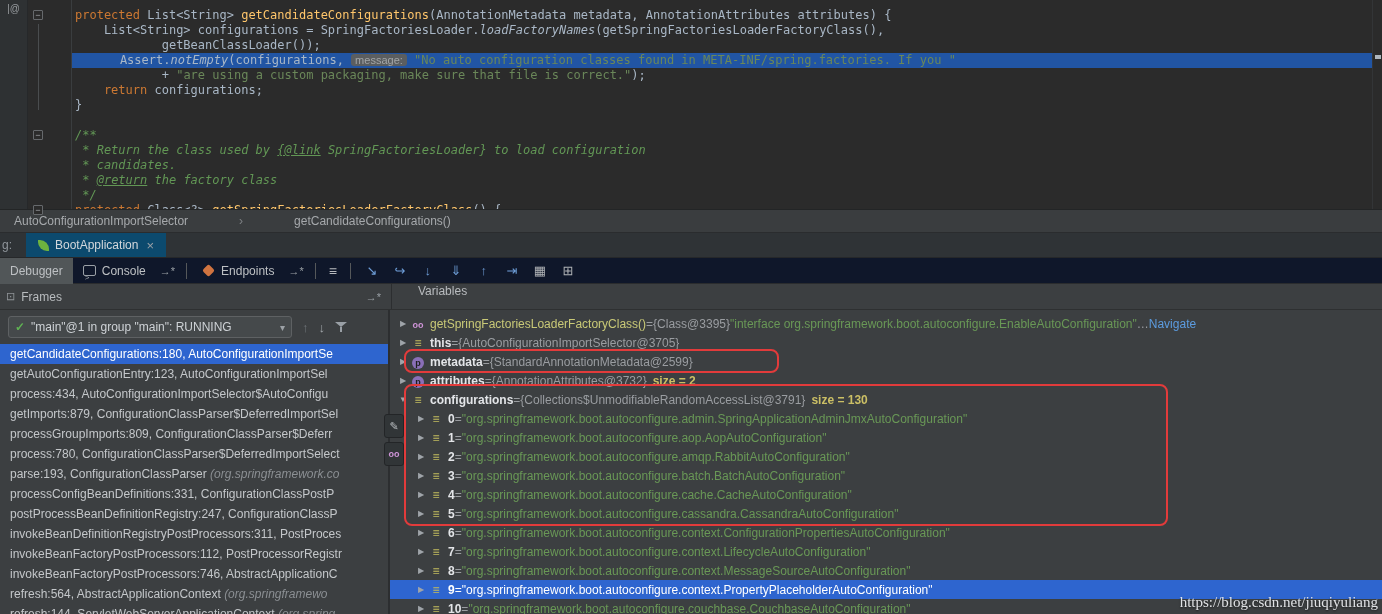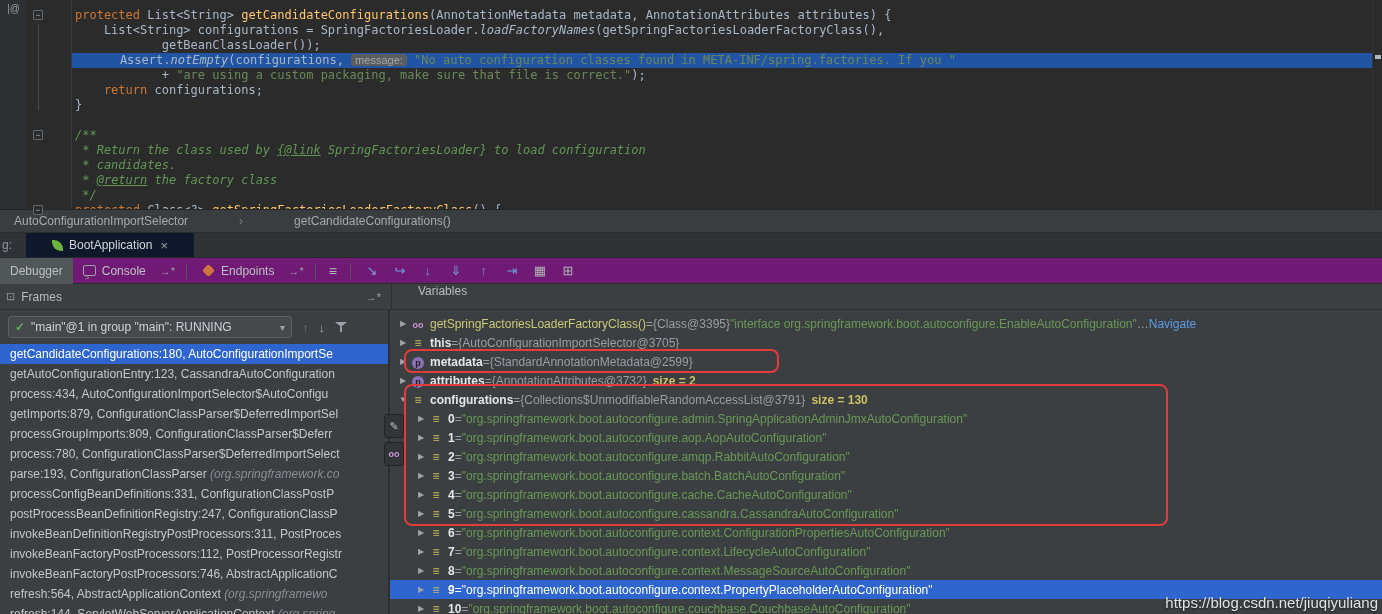--- a/index.html
+++ b/index.html
@@ -29,26 +29,26 @@
   .stripe-marker { position:absolute; left:2px; top:55px; width:6px; height:4px; background:#aeb6be; }
 
   
   .breadcrumb-bar { height:23px; background:#3a3d3f; border-bottom:1px solid #2a2c2e; display:flex; align-items:center; padding-left:14px; font-size:12px;gap:44px; }
   .bc-item { color:#a6a9ac; cursor:default; }
   .bc-sep  { color:#7d8184; margin:0 7px; }
 
   
   .run-tab-bar { height:25px; background:#2f3336; display:flex; align-items:stretch; border-bottom:1px solid #26282a; }
   .partial-label { color:#8f959b; font-size:12px; line-height:25px; padding-left:2px; width:26px; flex:none; }
-  .run-tab { display:flex; align-items:center; gap:6px; padding:0 26px; background:#0f172a; color:#d3d7db; font-size:12px; }
+  .run-tab { display:flex; align-items:center; gap:6px; padding:0 12px; background:#0c4a6e; color:#d3d7db; font-size:12px; }
   .leaf-icon { width:11px; height:11px; background:#6db33f; border-radius:0 9px 0 9px; flex:none; }
   .tab-close { color:#9aa0a6; font-size:13px; margin-left:2px; cursor:default; }
 
   
-  .debug-toolbar { height:26px; background:#701a75; border-bottom:1px solid #2a2c2e; display:flex; align-items:center; font-size:12px; color:#bdc0c3; }
+  .debug-toolbar { height:26px; background:#0f172a; border-bottom:1px solid #2a2c2e; display:flex; align-items:center; font-size:12px; color:#bdc0c3; }
   .tool-tab { height:26px; line-height:26px; padding:0 10px; display:flex; align-items:center; gap:6px; }
   .tool-tab.active { background:#515658; }
   .console-icon { width:13px; height:11px; border:1px solid #9aa0a6; border-radius:2px; position:relative; }
   .console-icon:before { content:">"; position:absolute; left:1px; top:-1px; font-size:8px; color:#9aa0a6; }
   .attach-glyph { color:#9aa0a5; font-size:11px; margin:0 4px; }
   .tb-sep { width:1px; height:16px; background:#55585a; margin:0 7px; flex:none; }
   .endpoint-icon { width:9px; height:9px; background:#d07440; transform:rotate(45deg); border-radius:2px; margin-right:2px; }
   .menu-glyph { font-size:14px; color:#b8bbbe; margin:0 6px; }
   .dbg-icon { width:18px; text-align:center; margin:0 5px; font-size:13px; }
   .dbg-icon.c-blue { color:#6e9ed8; }
@@ -99,21 +99,21 @@
   
   .anno { position:absolute; border:2px solid #e23b3b; border-radius:8px; pointer-events:none; z-index:6; }
   .anno-metadata { left:14px; top:39px; width:375px; height:24px; }
   .anno-config { left:14px; top:74px; width:764px; height:142px; }
 
   
   .float-btn { position:absolute; left:384px; width:20px; height:24px; background:#313537; border:1px solid #232527; border-radius:3px; color:#b6babd; display:flex; align-items:center; justify-content:center; font-size:11px; z-index:7; }
   .fb1 { top:104px; }
   .fb2 { top:132px; font-size:9px; font-weight:bold; letter-spacing:0; color:#cf94d8; }
 
-  .watermark { position:absolute; right:4px; bottom:3px; font-size:15px; color:rgba(240,242,245,0.92); text-shadow:0 1px 2px rgba(0,0,0,0.6); z-index:8; }
+  .watermark { position:absolute; right:4px; bottom:3px; font-size:15px; color:rgba(240,242,245,0.92); text-shadow:0 1px 2px rgba(0,0,0,0.6); z-index:8;font-family:Liberation Serif, serif; }
 </style>
 </head>
 <body>
 
 <div id="app">
 
   <div class="editor-region">
     <div class="tool-stripe">
       <span class="stripe-icon">|@</span>
     </div>
@@ -192,21 +192,21 @@
           <span class="check-glyph">✓</span>
           <span>"main"@1 in group "main": RUNNING</span>
           <span class="combo-chevron">▾</span>
         </div>
         <span class="th-icon th-up">↑</span>
         <span class="th-icon th-down">↓</span>
         <span class="funnel"></span>
       </div>
       <div class="frames-list">
           <div class="frame-row selected"><span class="frame-text">getCandidateConfigurations:180, AutoConfigurationImportSe</span></div>
-          <div class="frame-row"><span class="frame-text">getAutoConfigurationEntry:123, CassandraAutoConfiguration</span></div>
+          <div class="frame-row"><span class="frame-text">getAutoConfigurationEntry:123, AutoConfigurationImportSel</span></div>
           <div class="frame-row"><span class="frame-text">process:434, AutoConfigurationImportSelector$AutoConfigu</span></div>
           <div class="frame-row"><span class="frame-text">getImports:879, ConfigurationClassParser$DeferredImportSel</span></div>
           <div class="frame-row"><span class="frame-text">processGroupImports:809, ConfigurationClassParser$Deferr</span></div>
           <div class="frame-row"><span class="frame-text">process:780, ConfigurationClassParser$DeferredImportSelect</span></div>
           <div class="frame-row"><span class="frame-text">parse:193, ConfigurationClassParser </span><span class="frame-pkg">(org.springframework.co</span></div>
           <div class="frame-row"><span class="frame-text">processConfigBeanDefinitions:331, ConfigurationClassPostP</span></div>
           <div class="frame-row"><span class="frame-text">postProcessBeanDefinitionRegistry:247, ConfigurationClassP</span></div>
           <div class="frame-row"><span class="frame-text">invokeBeanDefinitionRegistryPostProcessors:311, PostProces</span></div>
           <div class="frame-row"><span class="frame-text">invokeBeanFactoryPostProcessors:112, PostProcessorRegistr</span></div>
           <div class="frame-row"><span class="frame-text">invokeBeanFactoryPostProcessors:746, AbstractApplicationC</span></div>

